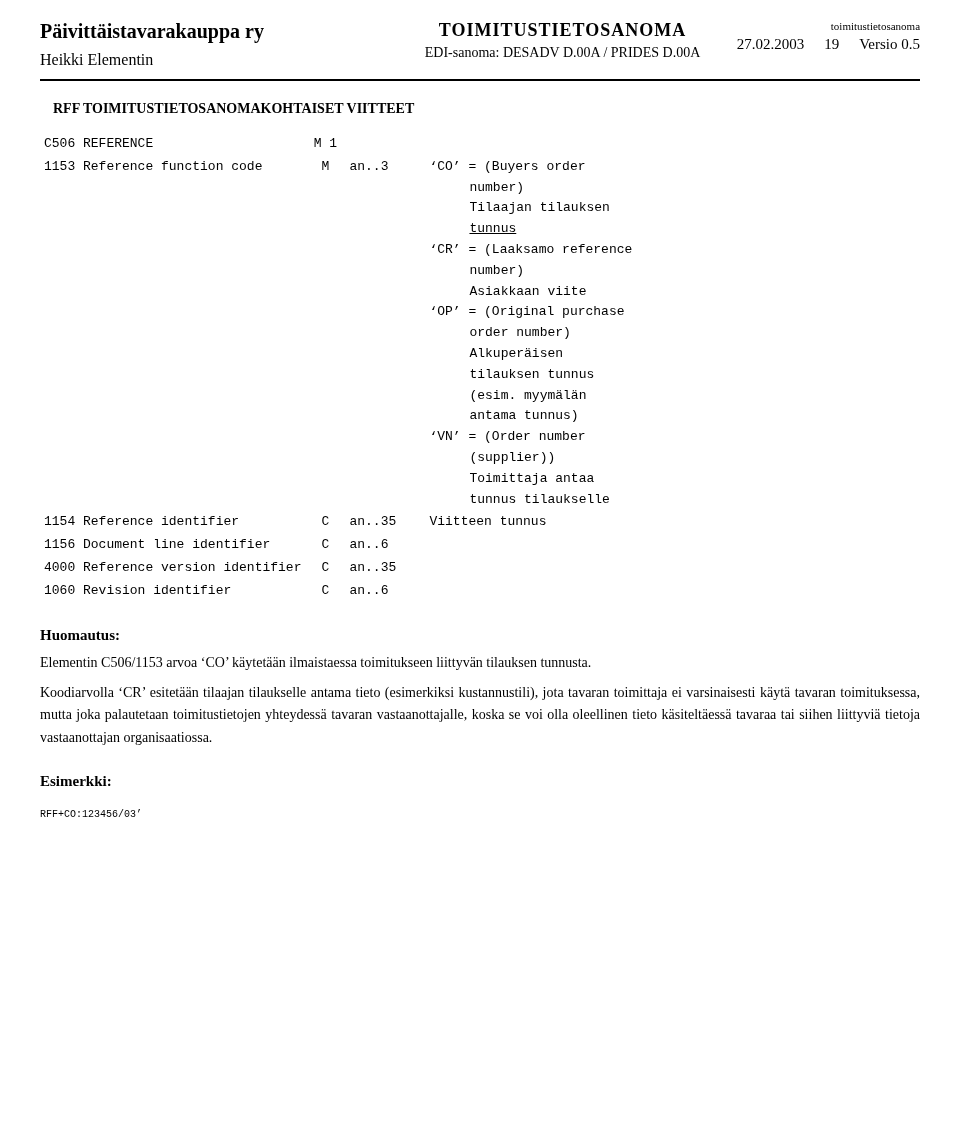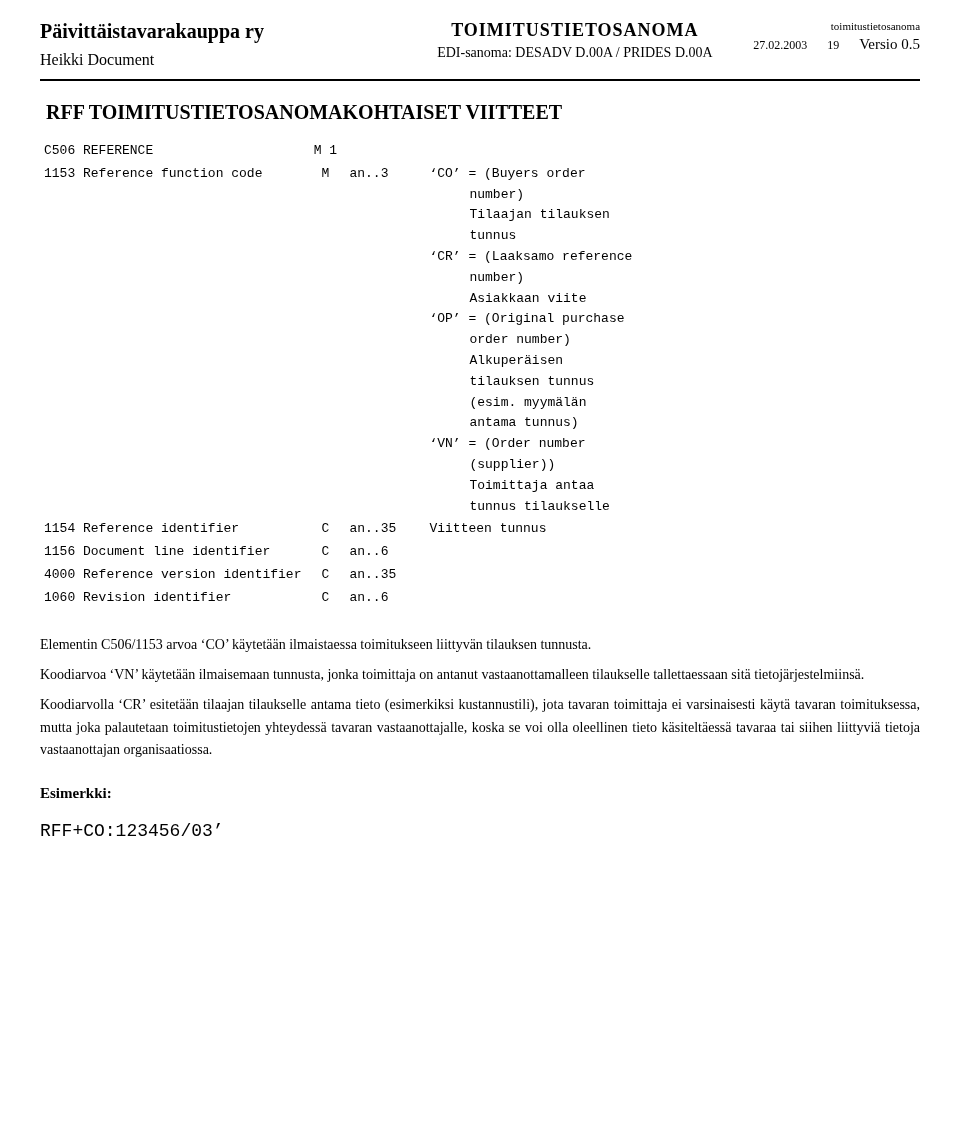--- a/index.html
+++ b/index.html
@@ -66,31 +66,31 @@
     }
 
     .date-version-row {
       display: flex;
       justify-content: space-between;
       align-items: flex-end;
       margin-top: 4px;
     }
 
     .date-text {
-      font-size: 12px;
+      font-size: 15px;
     }
 
     .version-text {
       font-size: 15px;
     }
 
     .section-title {
-      font-size: 20px;
-      font-weight: bold;
-      margin: 20px 0 16px 6px;
+      font-size: 14px;
+      font-weight: bold;
+      margin: 20px 0 16px 13px;
     }
 
     .code-block {
       font-family: 'Courier New', Courier, monospace;
       font-size: 13px;
       line-height: 1.6;
     }
 
     .code-block table {
       border-collapse: collapse;
@@ -144,35 +144,35 @@
     }
 
     .example-title {
       font-weight: bold;
       font-size: 15px;
       margin-bottom: 19px;
     }
 
     .example-code {
       font-family: 'Courier New', Courier, monospace;
-      font-size: 18px;
+      font-size: 10px;
     }
 
     .header-divider {
       border-top: 2px solid #000;
       margin: 6px 0;
     }
   </style>
 </head>
 <body>
 
 <div class="header-section">
   <div class="header-left">
     <div class="org-name">Päivittäistavarakauppa ry</div>
-    <div class="person-name">Heikki Document</div>
+    <div class="person-name">Heikki Elementin</div>
   </div>
   <div class="header-center">
     <div class="doc-title">TOIMITUSTIETOSANOMA</div>
     <div class="doc-subtitle">EDI-sanoma: DESADV D.00A / PRIDES D.00A</div>
   </div>
   <div class="header-right">
     <div class="version-label">toimitustietosanoma</div>
     <div class="date-version-row">
       <span class="date-text">27.02.2003</span>
       <span style="width:20px; display:inline-block;"></span>
@@ -199,21 +199,21 @@
       </tr>
 
       <tr>
         <td class="col-code">1153 Reference function code</td>
         <td class="col-m">M</td>
         <td class="col-type">an..3</td>
         <td class="col-desc">
           <span>‘CO’ = (Buyers order</span><br>
           <span style="padding-left:40px;">number)</span><br>
           <span style="padding-left:40px;">Tilaajan tilauksen</span><br>
-          <span style="padding-left:40px;">tunnus</span><br>
+          <span style="padding-left:40px;text-decoration:underline;">tunnus</span><br>
           <span>‘CR’ = (Laaksamo reference</span><br>
           <span style="padding-left:40px;">number)</span><br>
           <span style="padding-left:40px;">Asiakkaan viite</span><br>
           <span>‘OP’ = (Original purchase</span><br>
           <span style="padding-left:40px;">order number)</span><br>
           <span style="padding-left:40px;">Alkuperäisen</span><br>
           <span style="padding-left:40px;">tilauksen tunnus</span><br>
           <span style="padding-left:40px;">(esim. myymälän</span><br>
           <span style="padding-left:40px;">antama tunnus)</span><br>
           <span>‘VN’ = (Order number</span><br>
@@ -248,21 +248,21 @@
         <td class="col-code">1060 Revision identifier</td>
         <td class="col-m">C</td>
         <td class="col-type">an..6</td>
         <td class="col-desc"></td>
       </tr>
     </tbody>
   </table>
 </div>
 
 <div class="note-section">
+  <div class="note-title">Huomautus:</div>
   <div class="note-text">Elementin C506/1153 arvoa ‘CO’ käytetään ilmaistaessa toimitukseen liittyvän tilauksen tunnusta.</div>
-  <div class="note-text">Koodiarvoa ‘VN’ käytetään ilmaisemaan tunnusta, jonka toimittaja on antanut vastaanottamalleen tilaukselle tallettaessaan sitä tietojärjestelmiinsä.</div>
   <div class="note-text">Koodiarvolla ‘CR’ esitetään tilaajan tilaukselle antama tieto (esimerkiksi kustannustili), jota tavaran toimittaja ei varsinaisesti käytä tavaran toimituksessa, mutta joka palautetaan toimitustietojen yhteydessä tavaran vastaanottajalle, koska se voi olla oleellinen tieto käsiteltäessä tavaraa tai siihen liittyviä tietoja vastaanottajan organisaatiossa.</div>
 </div>
 
 <div class="example-section">
   <div class="example-title">Esimerkki:</div>
   <div class="example-code">RFF+CO:123456/03’</div>
 </div>
 
 </body></html>

